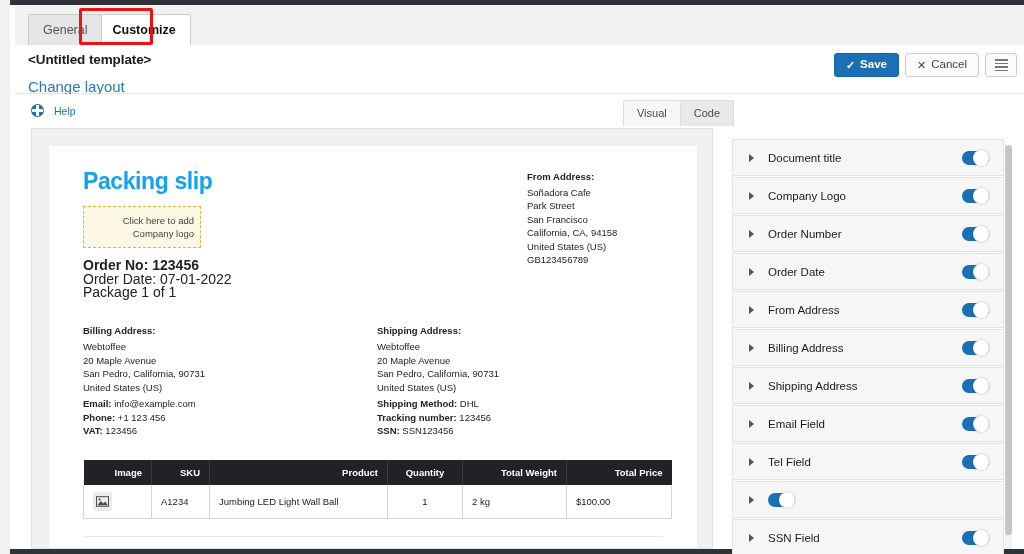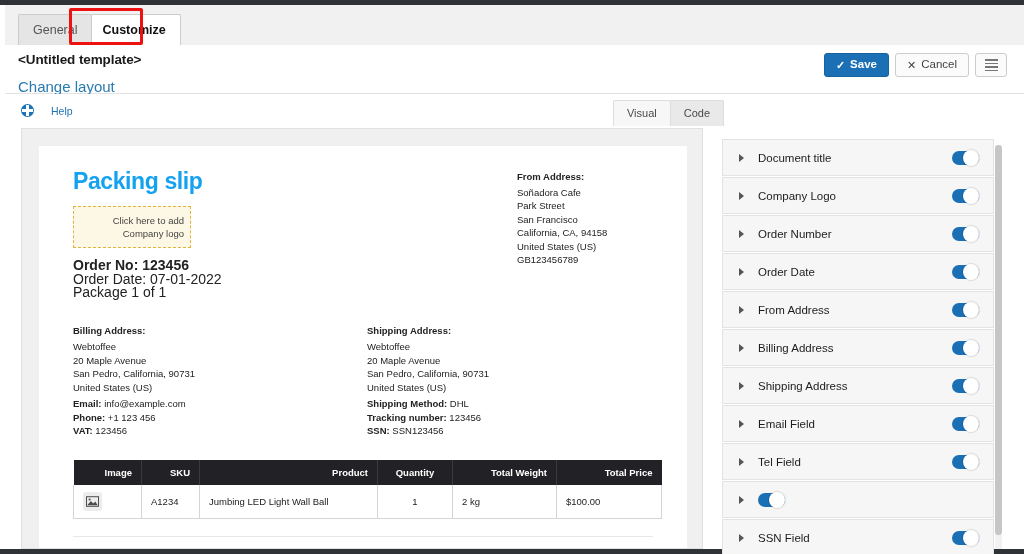--- a/index.html
+++ b/index.html
@@ -3,21 +3,21 @@
 <meta charset="utf-8">
 <style>
   * { box-sizing: border-box; margin: 0; padding: 0; }
   html, body {
     width: 1024px; height: 554px;
     overflow: hidden;
     background: #f1f1f1;
     font-family: "Liberation Sans", sans-serif;
     -webkit-font-smoothing: antialiased;
   }
-  #app { position: relative; width: 916px; height: 554px; background: #0369a1; }
+  #app { position: relative; width: 916px; height: 554px; background: #0369a1; margin-left: 10px; }
 
   
   .edge-top { position:absolute; top:0; left:0; width:1024px; height:5px; background:#2f3338; }
   .edge-bottom { position:absolute; bottom:0; left:0; width:1024px; height:5px; background:#2f3338; }
   .edge-left { position:absolute; top:5px; left:0; width:5px; height:544px; background:#ffffff; }
 
   
   .tabstrip {
     position: absolute; top: 5px; left: 5px; width: 1019px; height: 40px;
     background: #f1f1f1;
@@ -51,21 +51,21 @@
   .btn.primary { background:#1a6fb5; border-color:#17639f; color:#fff; font-weight:bold; }
   .btn .gl { font-size:11px; }
   .btn-ham { width:32px; justify-content:center; padding:0; }
   .ham { display:flex; flex-direction:column; gap:2px; width:13px; }
   .ham i { display:block; height:1.5px; background:#777; }
 
   
   .main {
     position:absolute; top:94px; left:5px; width:1019px; height:455px; background:#ffffff;
   }
-  .help { position:absolute; left:16px; top:10px; display:flex; align-items:center; gap:17px; cursor:pointer; }
+  .help { position:absolute; left:16px; top:10px; display:flex; align-items:center; gap:10px; cursor:pointer; }
   .help-ic { width:13px; height:13px; border-radius:50%; background:#1a73b8; position:relative; }
   .help-ic::before { content:""; position:absolute; left:5px; top:1px; width:3px; height:11px; background:#fff; }
   .help-ic::after { content:""; position:absolute; left:1px; top:5px; width:11px; height:3px; background:#fff; }
   .help-tx { font-size:10.5px; color:#1f73b0; }
 
   .vc-tabs { position:absolute; right:300px; top:6px; display:flex; align-items:center; }
   .vc {
     font-size:11px; color:#4a4a4a; padding:6px 13px 7px; border:1px solid #dcdcdc; border-bottom:none;
     background:#e9e9e9; border-radius:2px 2px 0 0; margin-left:-1px; cursor:pointer;
   }

